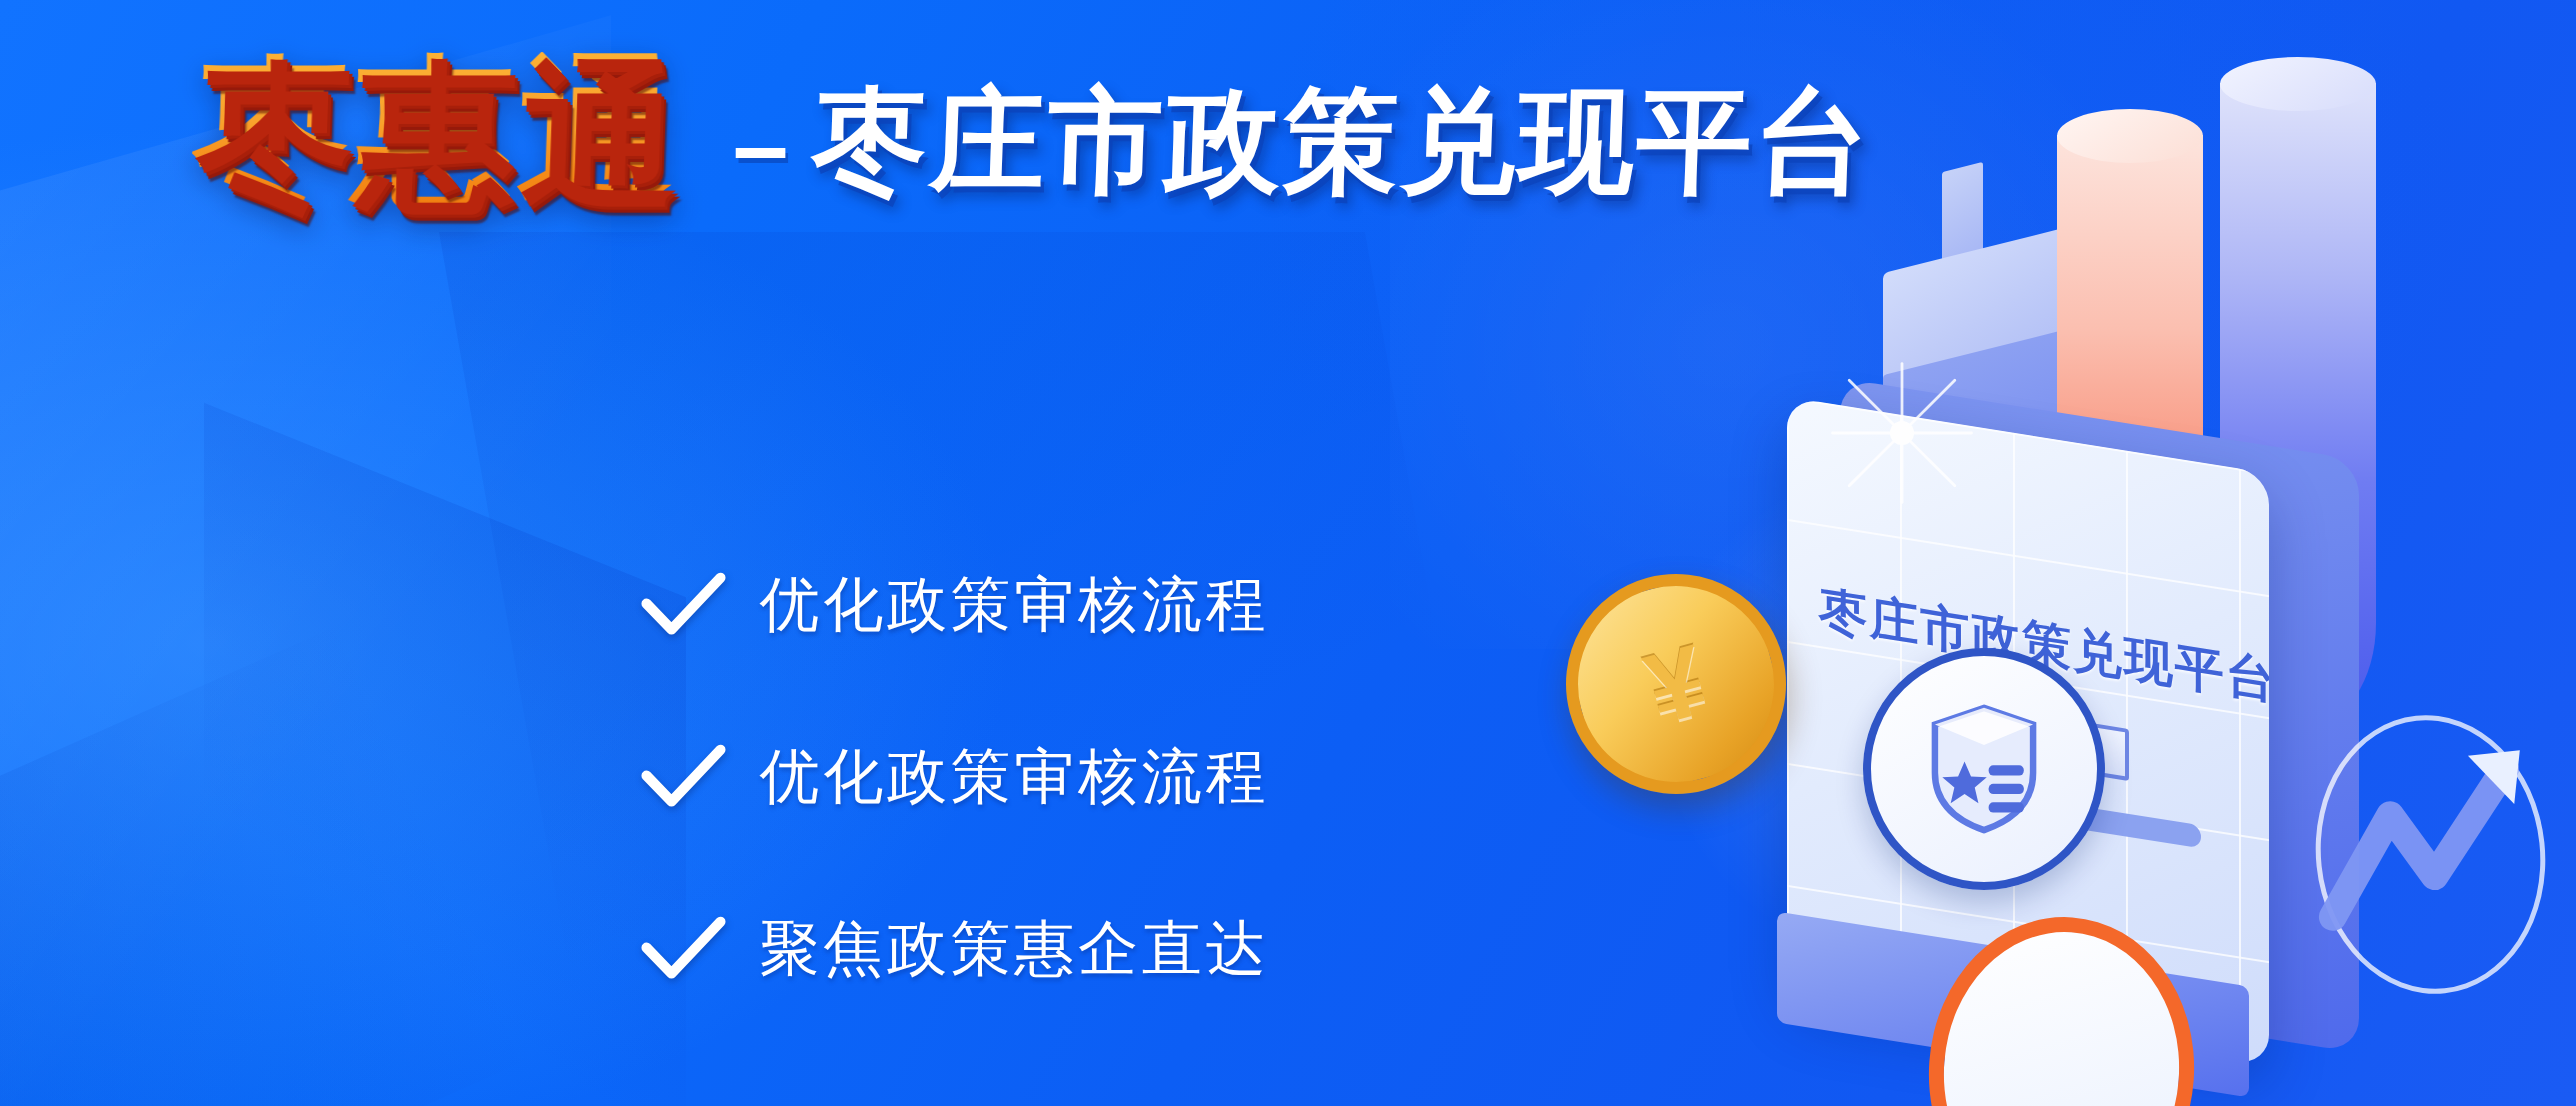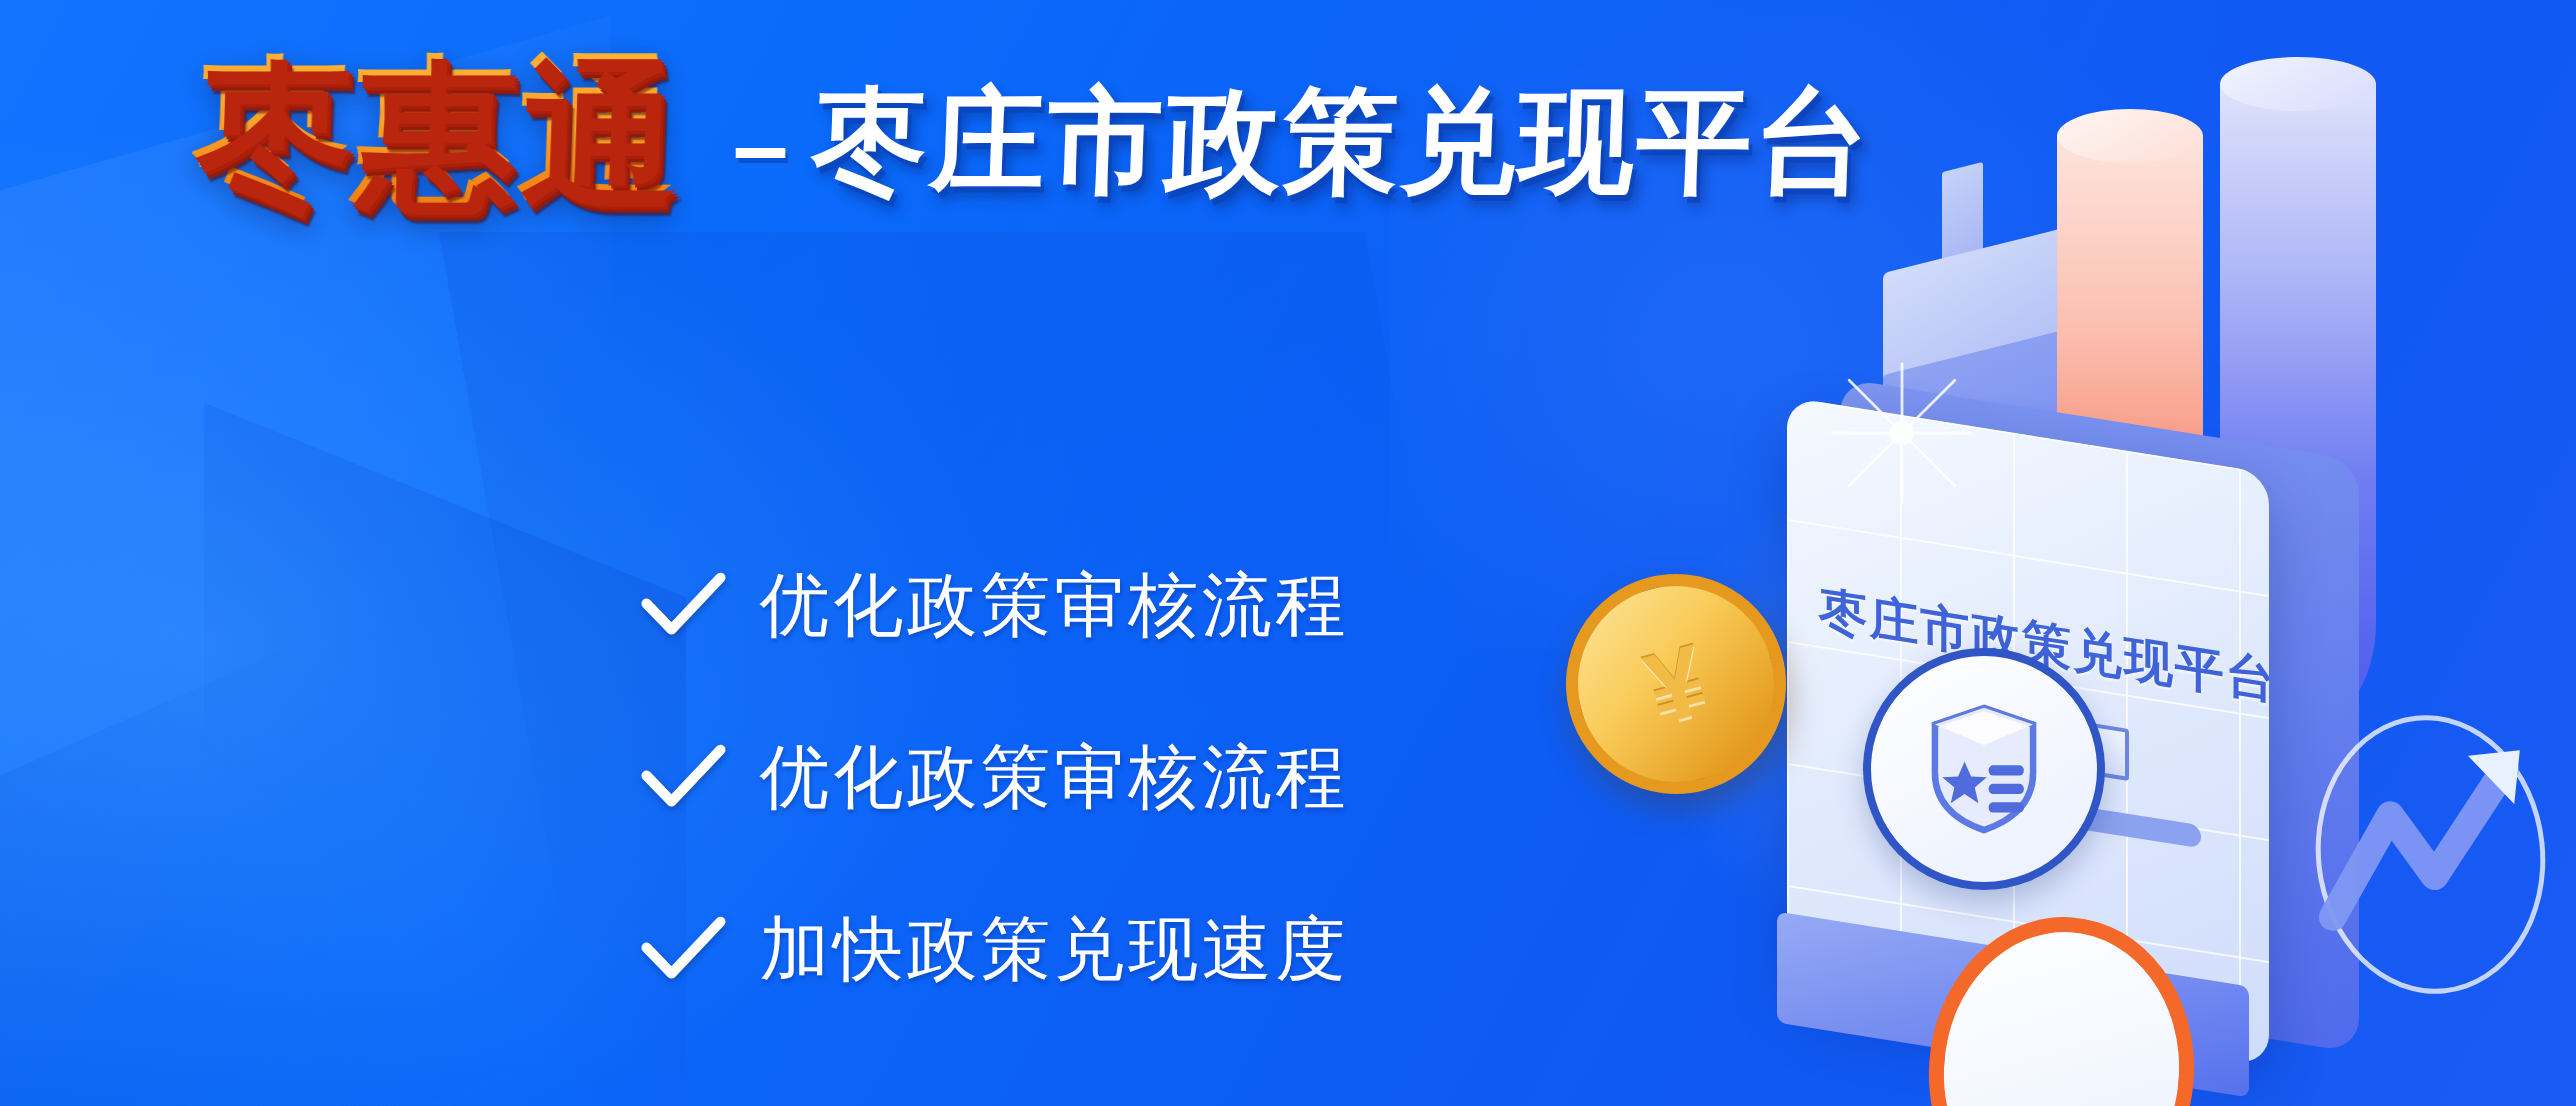--- a/index.html
+++ b/index.html
@@ -66,21 +66,21 @@
   }
 
   
   .features{position:absolute;left:639px;top:519px;width:963px;}
   .feature-row{display:flex;align-items:center;height:172px;}
   .check-icon{width:89px;flex:0 0 89px;display:flex;align-items:center;justify-content:center;}
   .check-icon svg{display:block;filter:drop-shadow(1.9px 3.7px 3.7px rgba(4,30,100,.35));}
   .feature-label{
     margin-left:31.5px;
     font-family:"Liberation Sans","DejaVu Sans",sans-serif;
-    font-size:70px;line-height:1;font-weight:400;letter-spacing:3.7px;color:#ffffff;
+    font-size:60px;line-height:1;font-weight:400;letter-spacing:3.7px;color:#ffffff;
     text-shadow:0.9px 2.8px 4.6px rgba(6,40,130,.40);
   }
 
   
   .illus{position:absolute;right:0;top:0;width:908px;height:1107px;}
   .il{position:absolute;}
 
   .cyl{position:absolute;}
   .cyl .body{position:absolute;left:0;top:26px;width:100%;border-radius:0 0 44% 44%/0 0 16% 16%;}
   .cyl .cap{position:absolute;left:0;top:0;width:100%;height:54px;border-radius:50%;}
@@ -193,21 +193,21 @@
       </span>
       <span class="feature-label">优化政策审核流程</span>
     </div>
 
     <div class="feature-row">
       <span class="check-icon">
         <svg width="85" height="67" viewBox="0 0 92 72" aria-hidden="true">
           <path d="M6 34 L33 62 L86 6" fill="none" stroke="#ffffff" stroke-width="11" stroke-linecap="round" stroke-linejoin="round"></path>
         </svg>
       </span>
-      <span class="feature-label">加快政策兑现速度</span>
+      <span class="feature-label">聚焦政策惠企直达</span>
     </div>
 
   </div>
 
   <div class="illus">
 
     <div class="il fac-chimney"></div>
     <div class="il fac-top"></div>
     <div class="il fac-body"></div>
 

